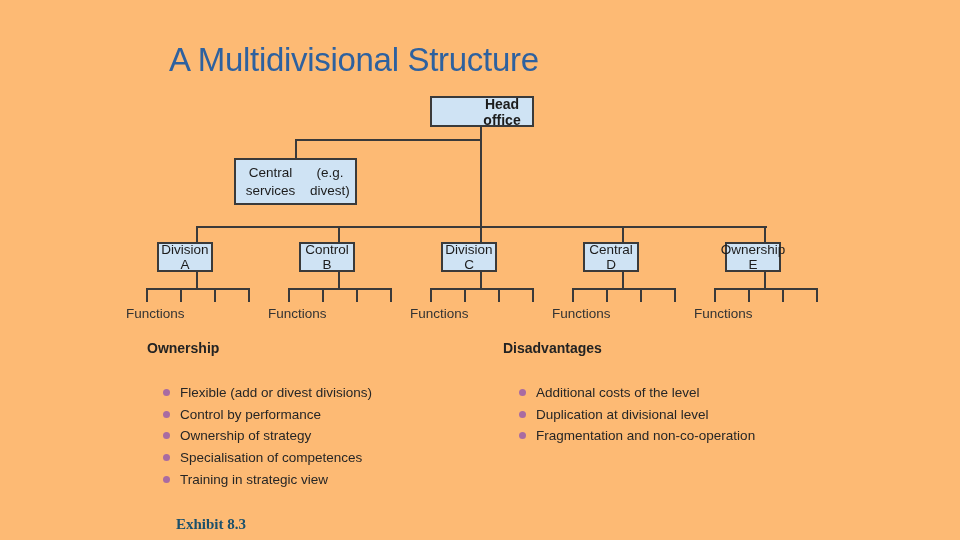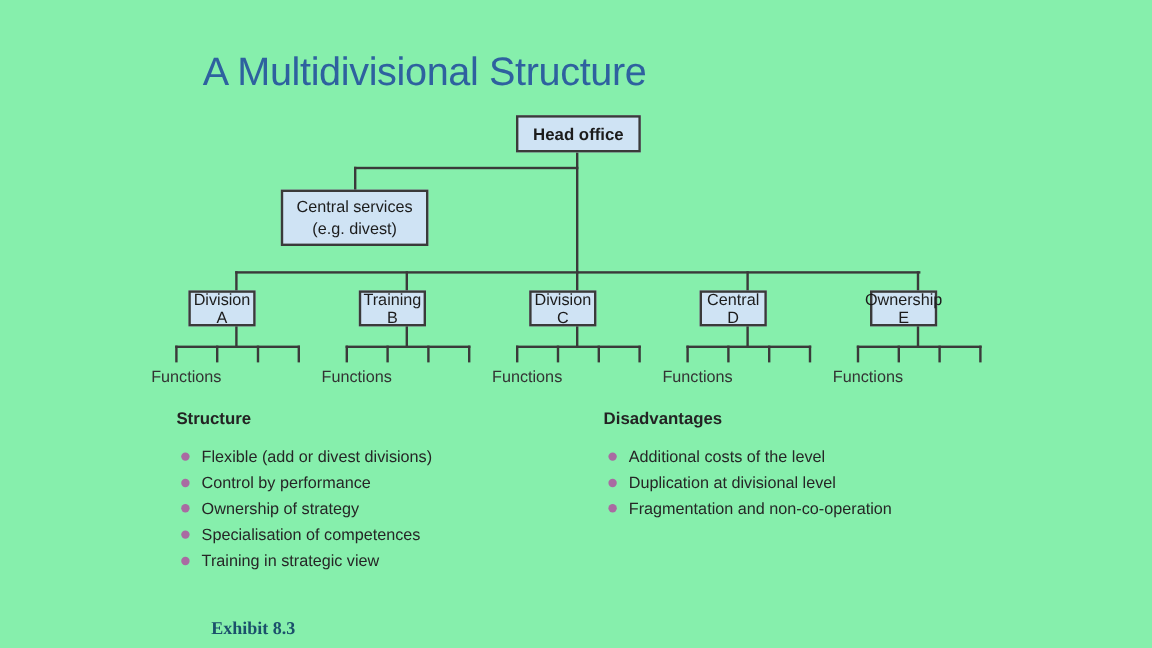--- a/index.html
+++ b/index.html
@@ -1,51 +1,51 @@
 <!DOCTYPE html>
 <html style="--title-blue: #2e619f; --box-fill: #cfe3f4; --line-dark: #3a3a3a; --bullet-mauve: #a96ba2; --exhibit-blue: #1b506b;"><head>
 <meta charset="utf-8">
 <style>
   html,body{margin:0;padding:0;background:#fff;}
   .slide{
-    position:relative;width:960px;height:540px;background:#86efac;overflow:hidden;
+    position:relative;width:960px;height:540px;background:#fdba74;overflow:hidden;
     font-family:"Liberation Sans","DejaVu Sans",sans-serif;color:#232323;
   }
   .abs{position:absolute;}
   .title{
     position:absolute;left:169px;top:42px;margin:0;
     font-size:33px;font-weight:400;letter-spacing:-0.3px;line-height:1.1;
     color:var(--title-blue,#2e619f);
   }
   
   .hline,.vline,.tick,.comb-bar,.stem{position:absolute;background:var(--line-dark,#3a3a3a);}
   .hline{height:2px;}
   .vline{width:2px;}
   
   .node{
     position:absolute;box-sizing:border-box;
     background:var(--box-fill,#cfe3f4);border:2px solid var(--line-dark,#3a3a3a);
     display:flex;align-items:center;justify-content:center;text-align:center;
     font-size:13.5px;color:#1c1c1c;
   }
-  .node.head{left:430px;top:96px;width:104px;height:31px;font-weight:bold;font-size:14px;}
-  .node.central{left:234px;top:158px;width:123px;height:47px;flex-direction:column;line-height:1.32;}
+  .node.head{left:430px;top:96px;width:104px;height:31px;font-weight:bold;font-size:14px;padding-left:40px;}
+  .node.central{left:234px;top:158px;width:123px;height:47px;flex-direction:row;line-height:1.32;justify-content:flex-end;}
   
   .divcol{position:absolute;top:226px;width:142px;height:100px;}
   .divcol .stem{width:2px;left:70px;}
   .divcol .s1{top:0;height:17px;}
   .divcol .s2{top:46px;height:17px;}
   .divcol .divbox{left:31px;top:16px;width:56px;height:30px;}
   .divcol .comb-bar{left:20px;top:62px;width:104px;height:2px;}
   .divcol .tick{width:2px;top:62px;height:14px;}
   .divcol .t1{left:20px;}.divcol .t2{left:54px;}.divcol .t3{left:88px;}.divcol .t4{left:122px;}
   .divcol .func{position:absolute;top:80px;left:0;width:142px;text-align:left;font-size:13.5px;color:#333;}
   
   .list-header{position:absolute;margin:0;font-size:14px;font-weight:bold;color:#232323;}
-  .blist{position:absolute;margin:4px;padding:0;list-style:none;font-size:13.5px;color:#262626;}
+  .blist{position:absolute;margin:16px;padding:0;list-style:none;font-size:13.5px;color:#262626;}
   .blist li{display:flex;align-items:center;height:21.6px;}
   .dot{
     width:7px;height:7px;border-radius:50%;flex:0 0 auto;
     background:var(--bullet-mauve,#a96ba2);margin-right:10px;
   }
   .exhibit{
     position:absolute;left:160px;top:500px;margin:16px;
     font-family:"Liberation Serif","DejaVu Serif",serif;
     font-size:15px;font-weight:bold;color:var(--exhibit-blue,#1b506b);
   }
@@ -77,21 +77,21 @@
       <div class="comb-bar"></div>
       <div class="tick t1"></div>
       <div class="tick t2"></div>
       <div class="tick t3"></div>
       <div class="tick t4"></div>
       <div class="func">Functions</div>
     </div>
 
     <div class="divcol" style="left:268px;">
       <div class="stem s1"></div>
-      <div class="node divbox">Training B</div>
+      <div class="node divbox">Control B</div>
       <div class="stem s2"></div>
       <div class="comb-bar"></div>
       <div class="tick t1"></div>
       <div class="tick t2"></div>
       <div class="tick t3"></div>
       <div class="tick t4"></div>
       <div class="func">Functions</div>
     </div>
 
     <div class="divcol" style="left:410px;">
@@ -124,21 +124,21 @@
       <div class="stem s2"></div>
       <div class="comb-bar"></div>
       <div class="tick t1"></div>
       <div class="tick t2"></div>
       <div class="tick t3"></div>
       <div class="tick t4"></div>
       <div class="func">Functions</div>
     </div>
   </div>
 
-  <h2 class="list-header" style="left:147px;top:340px;">Structure</h2>
+  <h2 class="list-header" style="left:147px;top:340px;">Ownership</h2>
   <ul class="blist" style="left:147px;top:366px;">
     <li>
         <span class="dot"></span>
         <span>Flexible (add or divest divisions)</span>
       </li>
     <li>
         <span class="dot"></span>
         <span>Control by performance</span>
       </li>
     <li>

